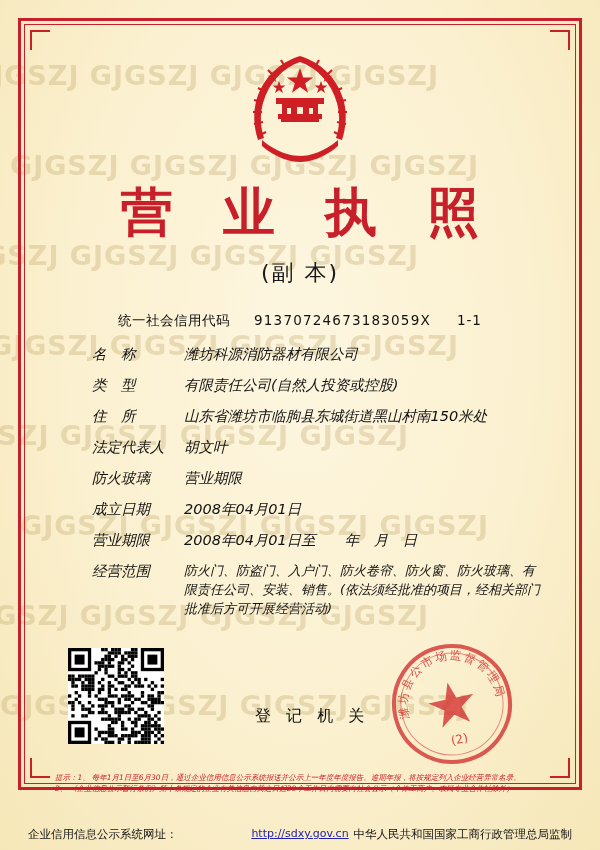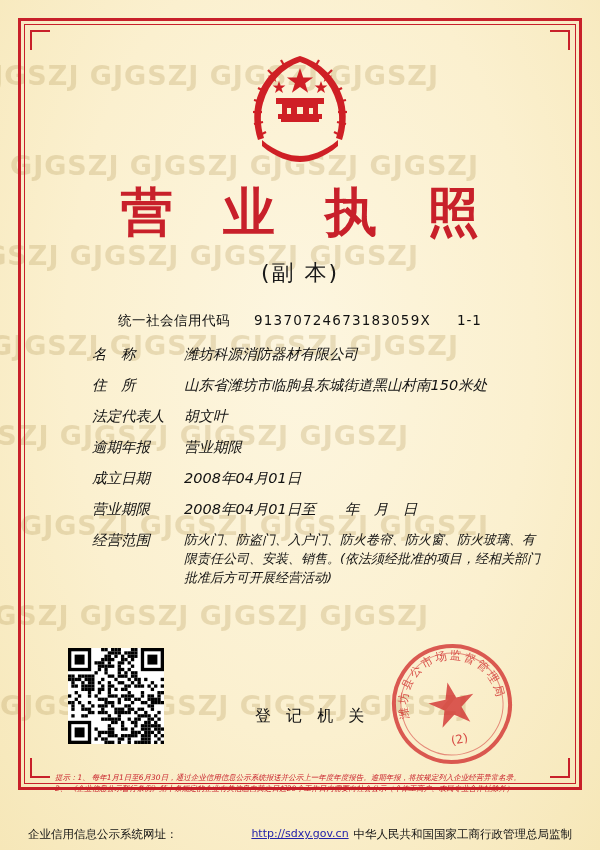--- a/index.html
+++ b/index.html
@@ -329,29 +329,33 @@
     <div class="credit-line">
       <span>统一社会信用代码</span><span class="code">91370724673183059X</span><span class="serial">1-1</span>
     </div>
 
     <div class="fields">
       <div class="field">
         <div class="field-label">名　称</div>
         <div class="field-value">潍坊科源消防器材有限公司</div>
       </div>
       <div class="field">
+        <div class="field-label">类　型</div>
+        <div class="field-value">有限责任公司(自然人投资或控股)</div>
+      </div>
+      <div class="field">
         <div class="field-label">住　所</div>
         <div class="field-value">山东省潍坊市临朐县东城街道黑山村南150米处</div>
       </div>
       <div class="field">
         <div class="field-label">法定代表人</div>
         <div class="field-value">胡文叶</div>
       </div>
       <div class="field">
-        <div class="field-label">逾期年报</div>
+        <div class="field-label">防火玻璃</div>
         <div class="field-value">营业期限</div>
       </div>
       <div class="field">
         <div class="field-label">成立日期</div>
         <div class="field-value">2008年04月01日</div>
       </div>
       <div class="field">
         <div class="field-label">营业期限</div>
         <div class="field-value">2008年04月01日至　　年　月　日</div>
       </div>

